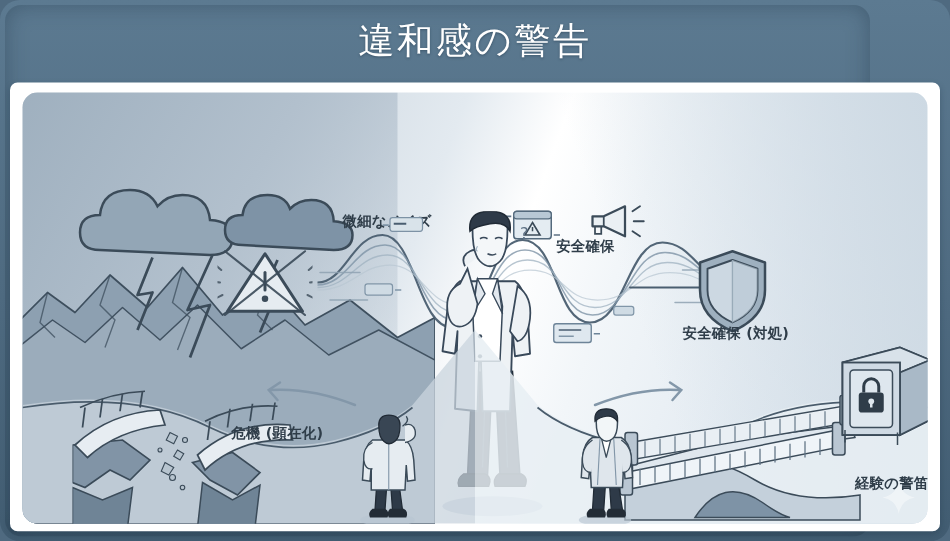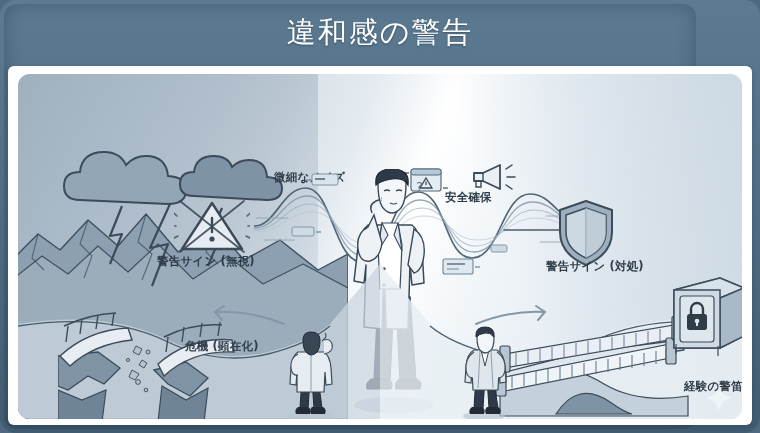--- a/index.html
+++ b/index.html
@@ -132,21 +132,20 @@
           </g>
           <g stroke="#3b4b59" stroke-width="1.6" stroke-linecap="round" opacity=".8">
             <path d="M3 22 L-4 16"></path>
               <path d="M2 32 L-6 31"></path>
               <path d="M4 42 L-4 46"></path>
             <path d="M73 22 L80 16"></path>
               <path d="M74 32 L82 31"></path>
               <path d="M72 42 L80 46"></path>
           </g>
         </svg>
-        <div class="lbl lbl-warning">警告サイン (無視)</div>
 
         <svg class="abs" style="left:236px;top:96px;" width="330" height="110" viewBox="0 0 330 110">
           <g fill="none" stroke-linecap="round">
             <path d="M0 56 C22 56 28 18 52 18 C78 18 80 92 108 92 C136 92 136 22 164 22 C192 22 190 88 218 88 C246 88 248 24 276 24 C300 24 308 56 330 56" stroke="#4a5e70" stroke-width="1.7" opacity=".95"></path>
             <path d="M0 58 C24 58 30 26 54 26 C80 26 82 86 110 86 C138 86 138 30 166 30 C194 30 192 82 220 82 C248 82 250 32 278 32 C302 32 310 58 330 58" stroke="#7e93a6" stroke-width="1.3" opacity=".8"></path>
             <path d="M0 60 C26 60 32 34 56 34 C82 34 84 80 112 80 C140 80 140 38 168 38 C196 38 194 76 222 76 C250 76 252 40 280 40 C304 40 312 60 330 60" stroke="#9fb1c0" stroke-width="1.1" opacity=".75"></path>
             <path d="M0 62 C28 62 34 42 58 42 C84 42 86 74 114 74 C142 74 142 46 170 46 C198 46 196 70 224 70 C252 70 254 48 282 48 C306 48 314 62 330 62" stroke="#b8c6d2" stroke-width="1" opacity=".7"></path>
           </g>
           <g stroke="#8fa2b2" stroke-width="1.2" stroke-linecap="round" opacity=".85">
             <path d="M2 48 L34 48"></path>
@@ -235,21 +234,21 @@
           </g>
         </svg>
         <div class="lbl lbl-horn">安全確保</div>
 
         <svg class="abs" style="left:538px;top:124px;" width="60" height="70" viewBox="0 0 60 70">
           <path d="M30 3 L56 12 V34 q0 22 -26 33 Q4 56 4 34 V12 Z" fill="#9eb0bf" stroke="#3b4b59" stroke-width="2" stroke-linejoin="round"></path>
           <path d="M30 10 L50 17 V34 q0 17 -20 26 Q10 51 10 34 V17 Z" fill="#ccd8e2" stroke="#3b4b59" stroke-width="1.5" stroke-linejoin="round"></path>
           <path d="M30 10 V60" stroke="#8b9dad" stroke-width="1.1"></path>
           <path d="M30 10 L50 17 V34 q0 17 -20 26 Z" fill="#b9c8d4" opacity=".65"></path>
         </svg>
-        <div class="lbl lbl-crisis-mgmt">警告サイン (対処)</div>
+        <div class="lbl lbl-crisis-mgmt">安全確保 (対処)</div>
 
         <svg class="abs" style="left:0;top:190px;" width="724" height="155" viewBox="0 0 724 155">
           <path d="M0 60 q90 -14 150 16 q50 24 100 12 q40 -10 62 -28 L362 0 L362 155 L0 155 Z" fill="#c9d4de" opacity=".75"></path>
           <path d="M724 60 q-90 -14 -150 16 q-50 24 -100 12 q-40 -10 -62 -28 L362 0 L362 155 L724 155 Z" fill="#e8eef3" opacity=".85"></path>
           <path d="M0 62 q90 -14 150 16 q50 24 100 12 q40 -10 62 -28" fill="none" stroke="#4a5c6c" stroke-width="1.3"></path>
           <path d="M724 62 q-90 -14 -150 16 q-50 24 -100 12 q-40 -10 -62 -28" fill="none" stroke="#4a5c6c" stroke-width="1.3"></path>
 
           <g stroke="#8397a9" stroke-width="2" fill="none" stroke-linecap="round">
             <path d="M266 60 q-35 -14 -68 -12"></path>
             <path d="M206 42 L197 48 L204 56"></path>

